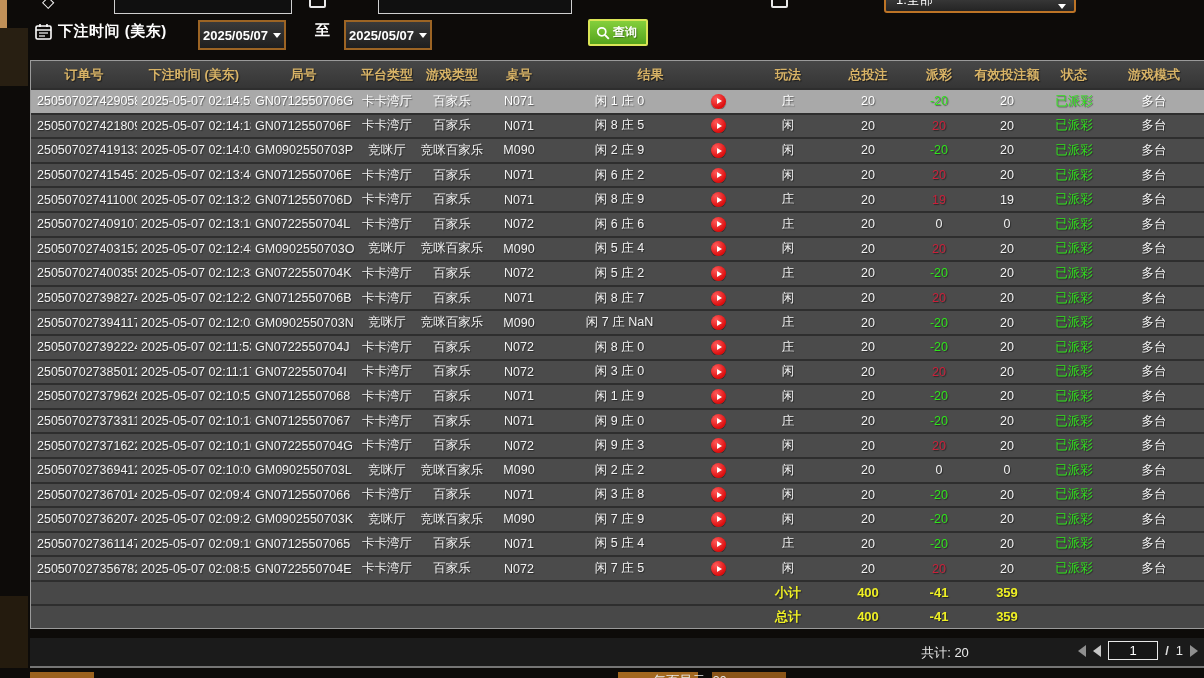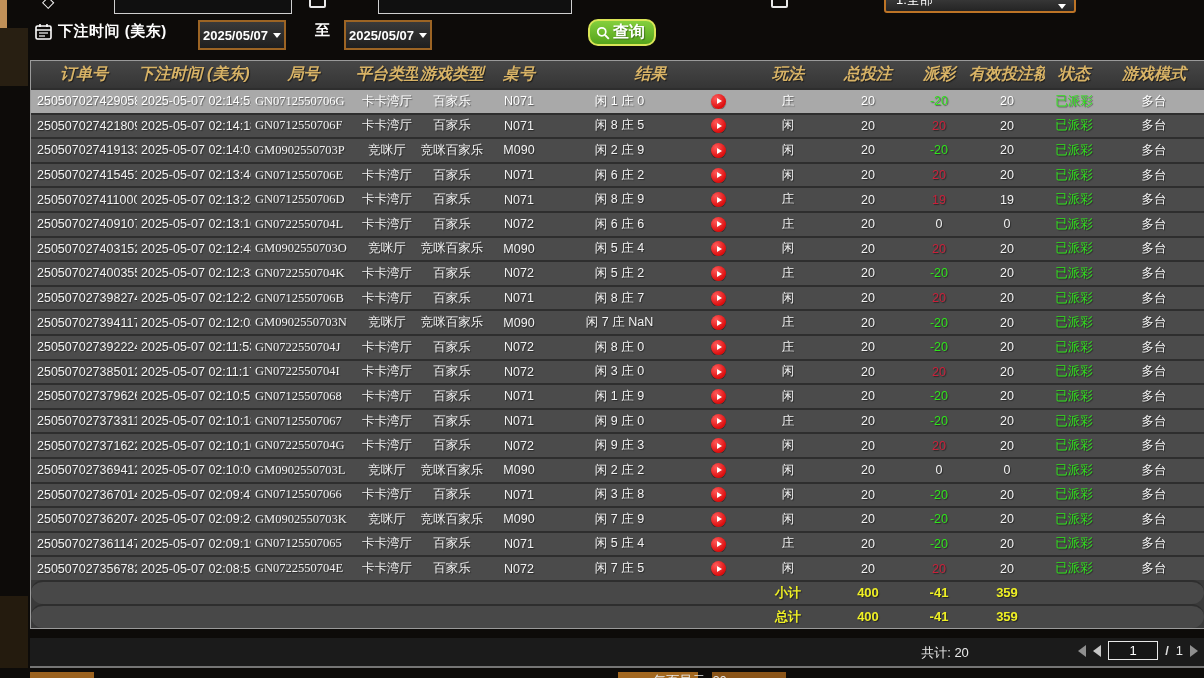--- a/index.html
+++ b/index.html
@@ -44,62 +44,60 @@
     top:20px;width:88px;height:30px;box-sizing:border-box;
     background:linear-gradient(#3a3a3a,#1f1f1f);
     border:2px solid #9c6424;color:#fff;font-weight:bold;font-size:13px;
     display:flex;align-items:center;justify-content:center;gap:5px;cursor:pointer;
   }
   .date-from{left:198px;} .date-to{left:344px;}
   .zhi{left:315px;top:21px;color:#fff;font-weight:bold;font-size:15px;}
   .search-btn{
     left:588px;top:19px;height:27px;padding:0 9px 0 6px;box-sizing:border-box;
     background:linear-gradient(#84cf3c,#55a41d);
-    border:2px solid #d9e556;border-radius:10px;
-    color:#fff;font-weight:bold;font-size:16px;
+    border:2px solid #d9e556;border-radius:2px;
+    color:#fff;font-weight:bold;font-size:12px;
     display:flex;align-items:center;gap:3px;cursor:pointer;
     text-shadow:1px 1px 1px rgba(0,0,0,.35);
   }
 
   
   .tbl{
     left:30px;top:60px;width:1174px;
     border:1px solid #9a9a9a;border-right:none;box-sizing:border-box;
     background:#3a3a3a;overflow:hidden;
   }
   .grid-row{
     display:grid;
     grid-template-columns:106px 114px 105px 62px 68px 66px 135px 62px 78px 82px 60px 76px 58px 102px;
     align-items:center;
   }
   .thead{
     height:27px;background:linear-gradient(#474747,#353535);
-    color:#d8b366;font-weight:bold;font-size:16px;
+    color:#d8b366;font-weight:bold;font-size:13px;
     text-shadow:1px 1px 1px rgba(0,0,0,.5);
-    font-style:italic;
   }
   .thead .c{white-space:nowrap;}
   .h-result{grid-column:7 / span 2;}
   .trow{
     height:22.6px;background:#4b4b4b;border-top:2px solid #2e2e2e;
     color:#f2f2f2;font-size:12.5px;
     text-shadow:1px 1px 1px rgba(0,0,0,.45);
     cursor:pointer;
   }
   .trow.selected{background:#a9a9a9;color:#ffffff;}
   .sum-row{
     height:22px;background:#484848;border-top:2px solid #2e2e2e;
     color:#eff024;font-weight:bold;font-size:13px;
     text-shadow:1px 1px 1px rgba(0,0,0,.5);
-    border-radius:12px;
   }
   .c{text-align:center;overflow:hidden;white-space:nowrap;}
   .c-order{text-align:left;padding-left:6px;}
   .c-time{text-align:left;padding-left:4px;}
-  .c-round{text-align:left;padding-left:4px;font-family:Liberation Serif, serif;}
+  .c-round{text-align:left;padding-left:4px;}
   .pos{color:#c9203a;} .neg{color:#2fe31b;} .zero{color:#f2f2f2;}
   .c-status{color:#2fe31b;}
   .sum-label{grid-column:9;} .sum-bet{grid-column:10;} .sum-payout{grid-column:11;} .sum-valid{grid-column:12;}
 
   .play-icon{
     width:15px;height:15px;border-radius:50%;
     background:radial-gradient(circle at 35% 30%, #ff5a5a, #dd0d0d 70%);
     display:inline-flex;align-items:center;justify-content:center;
     box-shadow:0 1px 1px rgba(0,0,0,.5);cursor:pointer;vertical-align:middle;
   }

